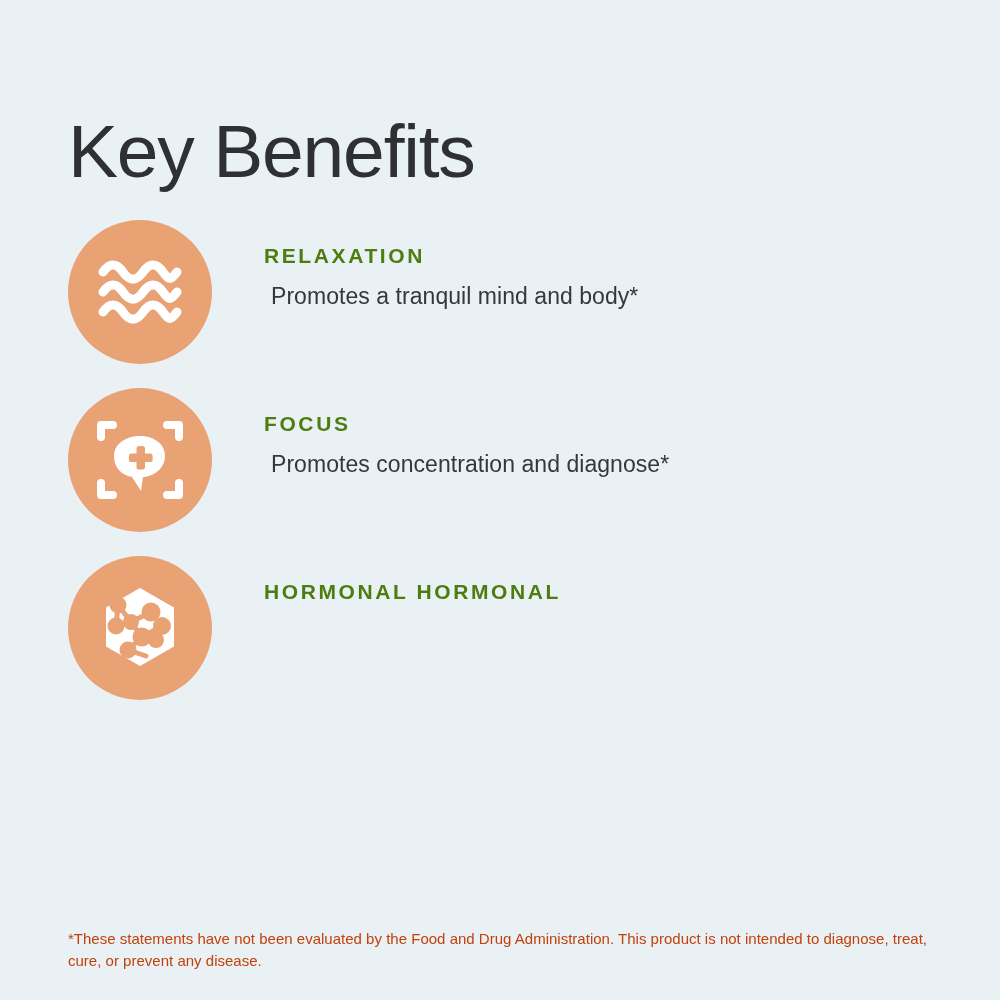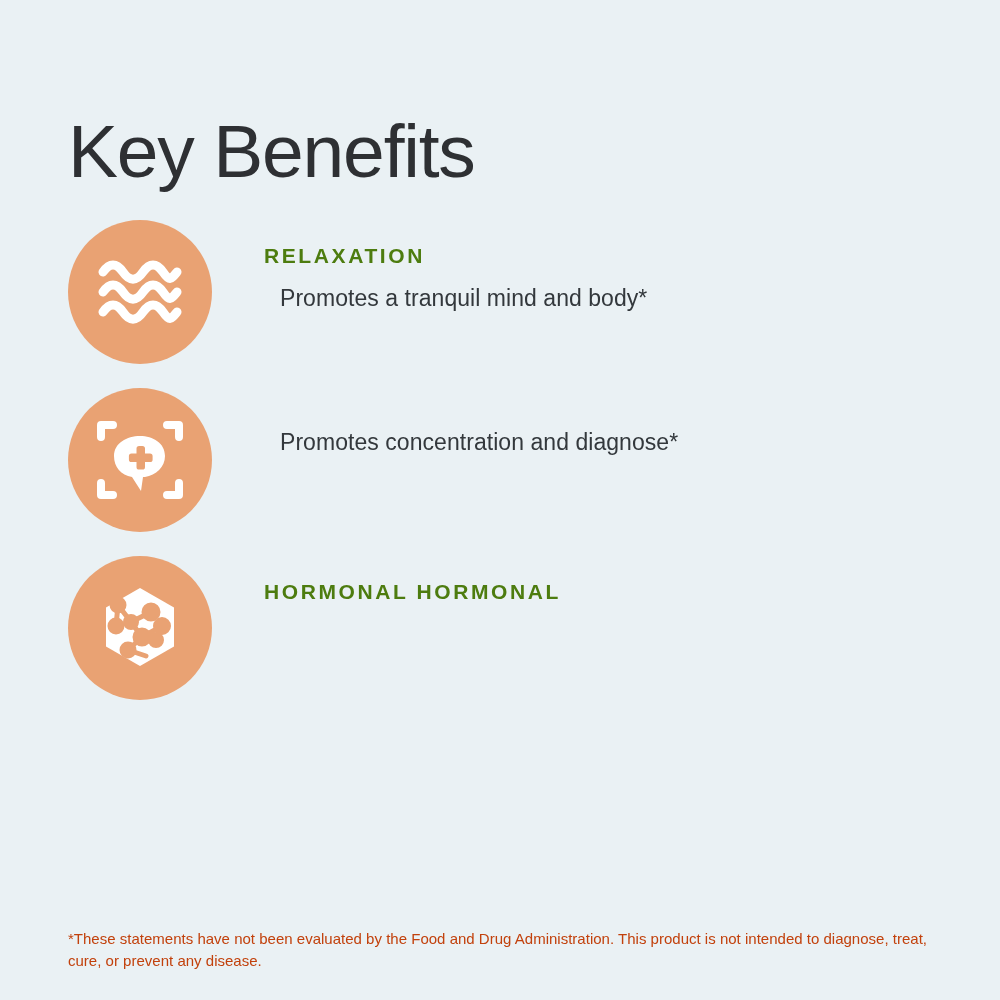--- a/index.html
+++ b/index.html
@@ -83,21 +83,21 @@
     margin: 0 0 14px 0;
     white-space: nowrap;
   }
 
   .benefit-desc {
     font-size: 23px;
     font-weight: 400;
     letter-spacing: 0.05px;
     color: #33383C;
     line-height: 1.3;
-    margin: 16px;
+    margin: 7px;
     white-space: nowrap;
   }
 
   
   .footnote {
     position: absolute;
     left: 68px;
     top: 928px;
     width: 862px;
     font-size: 15px;
@@ -174,20 +174,21 @@
               L 50 38.5
               L 50 33.5
               A 2.6 2.6 0 0 0 47.4 30.9
               L 44.1 30.9
               A 2.6 2.6 0 0 0 41.5 33.5
               Z"></path>
           </svg>
         </span>
       </div>
       <div class="benefit-text">
+        <div class="benefit-heading">FOCUS</div>
         <div class="benefit-desc">Promotes concentration and diagnose*</div>
       </div>
     </div>
 
     <div class="benefit-row">
       <div class="benefit-icon-circle">
         <span>
           <svg width="92" height="92" viewBox="0 0 92 92" fill="none" aria-hidden="true">
             <defs>
               <mask id="molmask">

